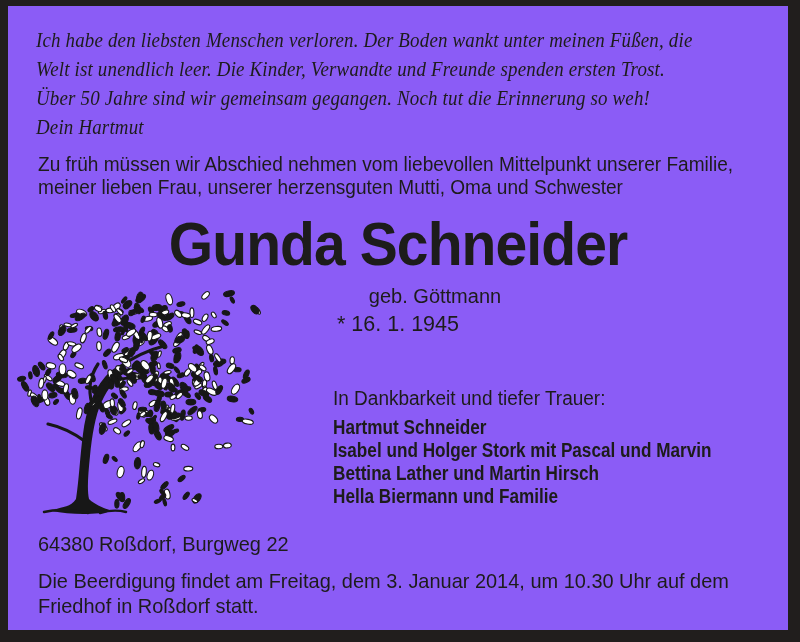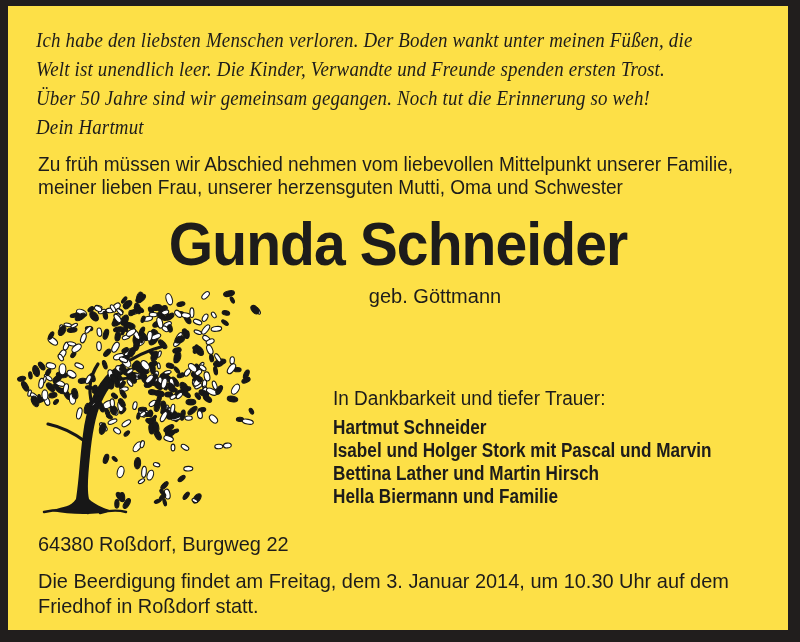--- a/index.html
+++ b/index.html
@@ -1,21 +1,21 @@
 <!DOCTYPE html>
 <html><head>
 <meta charset="utf-8">
 <title></title>
 <style>
   html,body{margin:0;padding:0;background:#fff;}
   .page{
     position:relative;
     width:800px;height:642px;
     box-sizing:border-box;
-    background:#fde047;
+    background:#8b5cf6;
     border-style:solid;
     border-color:#211e1d;
     border-width:6px 12px 12px 8px;
     overflow:hidden;
     color:#1d1c1b;
     font-family:"Liberation Sans", sans-serif;
   }
   .abs{position:absolute;}
   .line{white-space:nowrap;}
 
@@ -102,20 +102,21 @@
   <div class="abs intro">
     <div class="line">Zu früh müssen wir Abschied nehmen vom liebevollen Mittelpunkt unserer Familie,</div>
     <div class="line">meiner lieben Frau, unserer herzensguten Mutti, Oma und Schwester</div>
   </div>
 
   <div class="abs deceased-name line">Gunda Schneider</div>
 
   <div class="abs maiden line">geb. Göttmann</div>
 
   <div class="abs dates">
+    <span class="line">* 16. 1. 1945</span>
   </div>
 
   <svg class="abs tree" width="252" height="236" viewBox="0 0 252 236" xmlns="http://www.w3.org/2000/svg">
     <g>
       <path d="M36 227 C46 222 54 224 60 215 C63 196 64 172 67 150 C70 126 77 107 89 93
                C93 88 98 84 104 81 L110 88 C100 94 92 104 86 117 C79 132 76 152 74 172
                C72 192 71 206 73 215 C79 221 88 224 96 227 C82 231 54 231 36 227 Z" fill="#171717"></path>
       <g fill="none" stroke="#171717" stroke-width="3.2" stroke-linecap="round">
         <path d="M70 158 C58 149 46 143 32 140"></path>
         <path d="M76 120 C72 106 74 92 82 80"></path>

